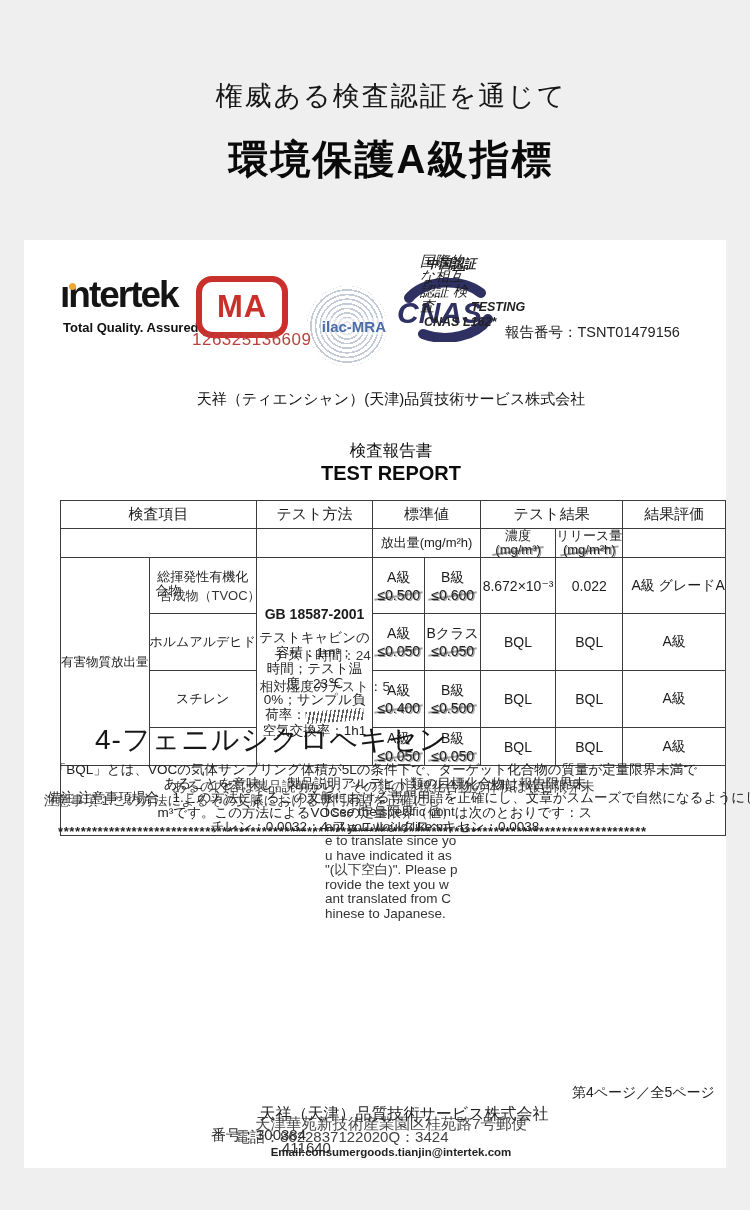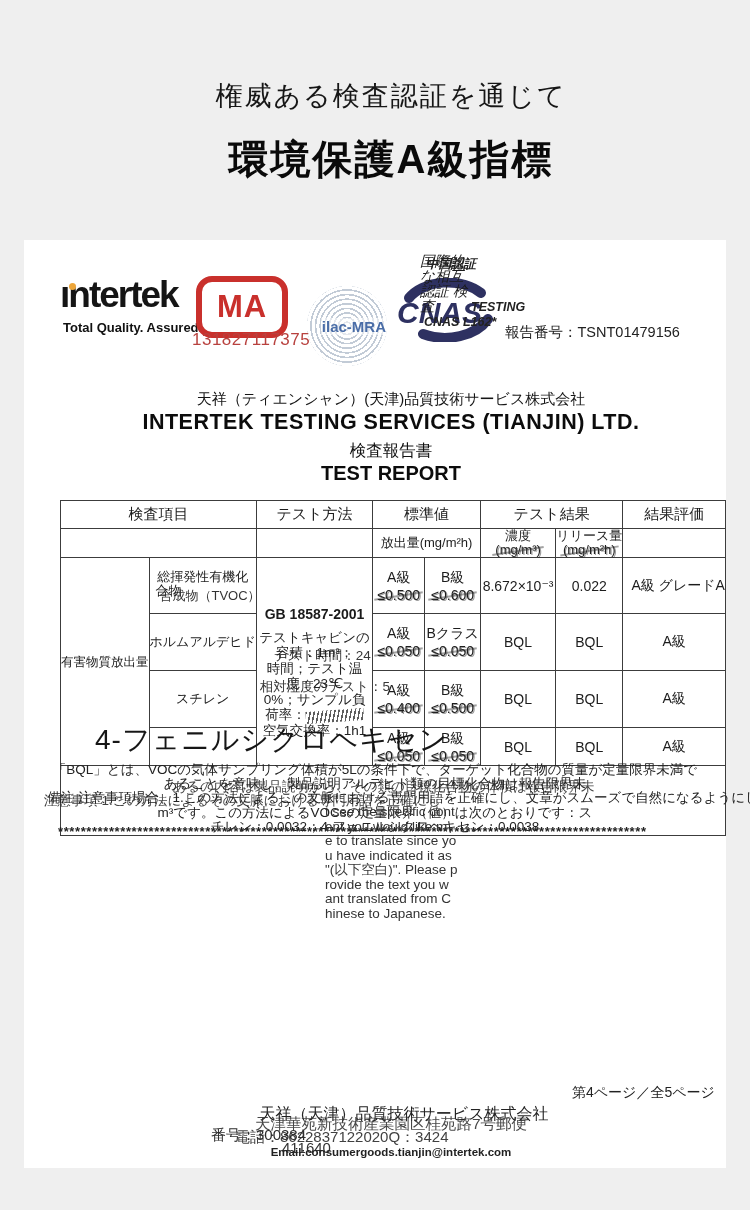--- a/index.html
+++ b/index.html
@@ -81,21 +81,21 @@
   <div class="abs ctr t1">権威ある検査認証を通じて</div>
   <div class="abs ctr t2">環境保護A級指標</div>
 
   <div class="card">
 
     <div class="abs itk-word">ıntertek</div>
     <div class="abs itk-dot"></div>
     <div class="abs itk-tag">Total Quality. Assured.</div>
 
     <div class="abs ma-box">MA</div>
-    <div class="abs ma-num">131827117375</div>
+    <div class="abs ma-num">126325136609</div>
 
     <div class="abs ilac">
       <span class="ilac-txt">ilac-MRA</span>
     </div>
 
     <svg class="abs cnas" width="104" height="64" viewBox="0 0 104 64">
       <path d="M18 20 A44 30 0 0 1 90 15" fill="none" stroke="#2e3161" stroke-width="10" stroke-linecap="round"></path>
       <path d="M32 56 A48 34 0 0 0 97 41" fill="none" stroke="#2e3161" stroke-width="10" stroke-linecap="round"></path>
       <text x="6" y="45" font-size="30" font-weight="bold" font-style="italic" fill="#2e3161" font-family="Liberation Sans, DejaVu Sans, sans-serif">CNAS</text>
     </svg>
@@ -106,21 +106,20 @@
       <span class="jpline" style="top:30px;">認証 検</span>
       <span class="jpline" style="top:45px;">査</span>
       <span class="enline" style="left:6px;top:2px;">中国認証</span>
       <span class="enline" style="left:12px;top:46px;padding-left:39px;">TESTING</span>
       <span class="enline" style="left:4px;top:61px;">CNAS L162*</span>
     </div>
 
     <div class="abs repno">報告番号：TSNT01479156</div>
 
     <div class="abs ctr c1" style="width:702px;">天祥（ティエンシャン）(天津)品質技術サービス株式会社</div>
-    <div class="abs ctr c2" style="width:702px;">INTERTEK TESTING SERVICES (TIANJIN) LTD.</div>
     <div class="abs ctr c3" style="width:702px;">検査報告書</div>
     <div class="abs ctr c4" style="width:702px;">TEST REPORT</div>
 
     <table class="rep">
       <colgroup>
         <col style="width:86px">
           <col style="width:94px">
           <col style="width:131px">
           <col style="width:54px">
         <col style="width:56px">

